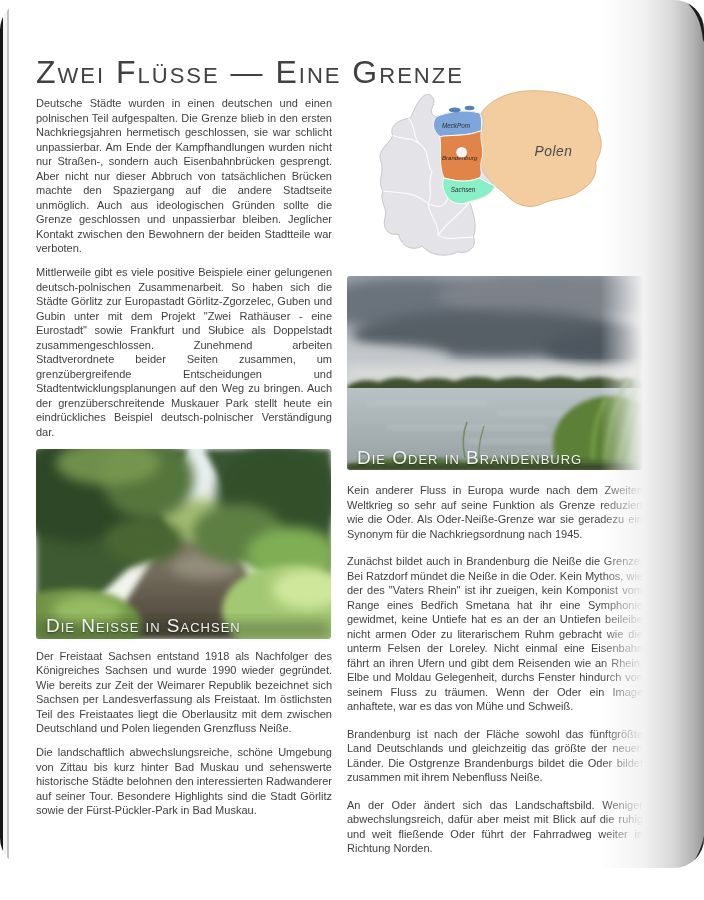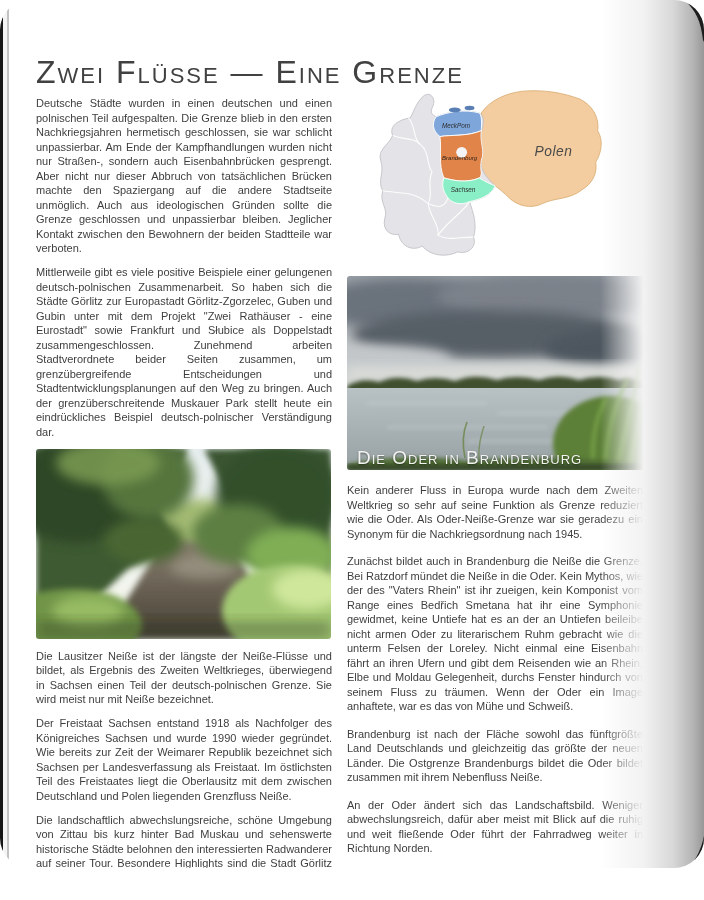--- a/index.html
+++ b/index.html
@@ -82,23 +82,23 @@
         <path d="M295,0 L168,0 L196,55 L186,95 L232,122 L266,152 L295,168 Z" fill="#3a5530" filter="url(#nb3)"></path>
         <ellipse cx="242" cy="45" rx="62" ry="50" fill="#33502a" filter="url(#nb6)"></ellipse>
         <ellipse cx="202" cy="85" rx="46" ry="30" fill="#5d7f42" filter="url(#nb6)"></ellipse>
         <ellipse cx="256" cy="106" rx="46" ry="28" fill="#7fae54" filter="url(#nb6)"></ellipse>
         <ellipse cx="34" cy="176" rx="72" ry="36" fill="#6f9447" filter="url(#nb3)"></ellipse>
         <ellipse cx="52" cy="162" rx="36" ry="16" fill="#96bb63" filter="url(#nb6)"></ellipse>
         <ellipse cx="252" cy="162" rx="66" ry="46" fill="#a3c873" filter="url(#nb3)"></ellipse>
         <ellipse cx="272" cy="140" rx="36" ry="20" fill="#cfe79b" filter="url(#nb6)"></ellipse>
         <rect x="0" y="172" width="295" height="18" fill="rgba(40,50,30,0.35)" filter="url(#nb6)"></rect>
       </svg>
+      <div class="caption">Die Neisse in Sachsen</div>
     </div>
 
-    <p>Die Lausitzer Neiße ist der längste der Neiße-Flüsse und bildet, als Ergebnis des Zweiten Weltkrieges, überwiegend in Sachsen einen Teil der deutsch-polnischen Grenze. Sie wird meist nur mit Neiße bezeichnet.</p>
     <p>Der Freistaat Sachsen entstand 1918 als Nachfolger des Königreiches Sachsen und wurde 1990 wieder gegründet. Wie bereits zur Zeit der Weimarer Republik bezeichnet sich Sachsen per Landesverfassung als Freistaat. Im östlichsten Teil des Freistaates liegt die Oberlausitz mit dem zwischen Deutschland und Polen liegenden Grenzfluss Neiße.</p>
     <p>Die landschaftlich abwechslungsreiche, schöne Umgebung von Zittau bis kurz hinter Bad Muskau und sehenswerte historische Städte belohnen den interessierten Radwanderer auf seiner Tour. Besondere Highlights sind die Stadt Görlitz sowie der Fürst-Pückler-Park in Bad Muskau.</p>
   </div>
 
   <div class="col col-right">
 
     <div class="mapbox">
       <svg viewBox="0 0 280 178">
 
         <path d="M114,26 C122,14 138,6 156,4 C178,2 198,6 214,12 C226,18 234,30 232,44

